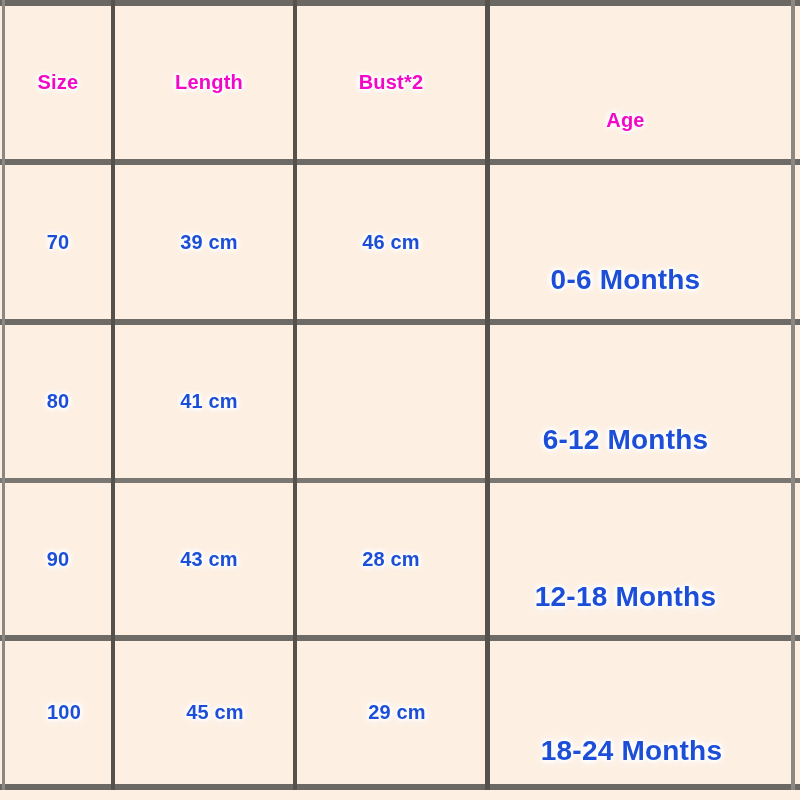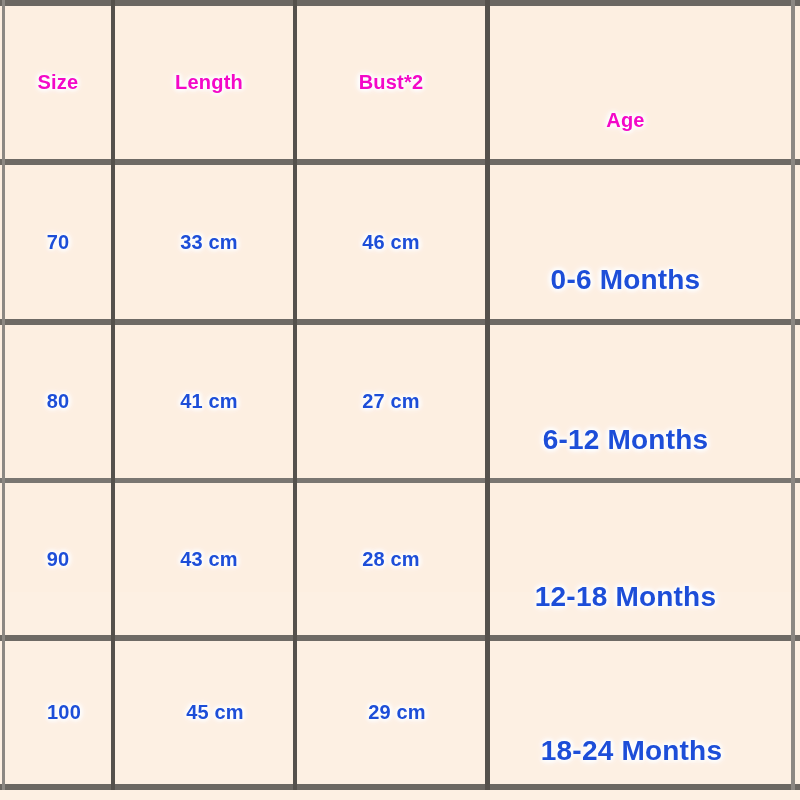--- a/index.html
+++ b/index.html
@@ -122,37 +122,34 @@
     <span class="head-text">Bust*2</span>
   </div>
   <div class="cell row-head col-age">
     <span class="head-text">Age</span>
   </div>
 
   <div class="cell row-1 col-size">
     <span class="data-text">70</span>
   </div>
   <div class="cell row-1 col-length">
-    <span class="data-text">33 cm</span>
+    <span class="data-text">39 cm</span>
   </div>
   <div class="cell row-1 col-bust">
     <span class="data-text">46 cm</span>
   </div>
   <div class="cell row-1 col-age">
     <span class="data-text age">0-6 Months</span>
   </div>
 
   <div class="cell row-2 col-size">
     <span class="data-text">80</span>
   </div>
   <div class="cell row-2 col-length">
     <span class="data-text">41 cm</span>
-  </div>
-  <div class="cell row-2 col-bust">
-    <span class="data-text">27 cm</span>
   </div>
   <div class="cell row-2 col-age">
     <span class="data-text age">6-12 Months</span>
   </div>
 
   <div class="cell row-3 col-size">
     <span class="data-text">90</span>
   </div>
   <div class="cell row-3 col-length">
     <span class="data-text">43 cm</span>

